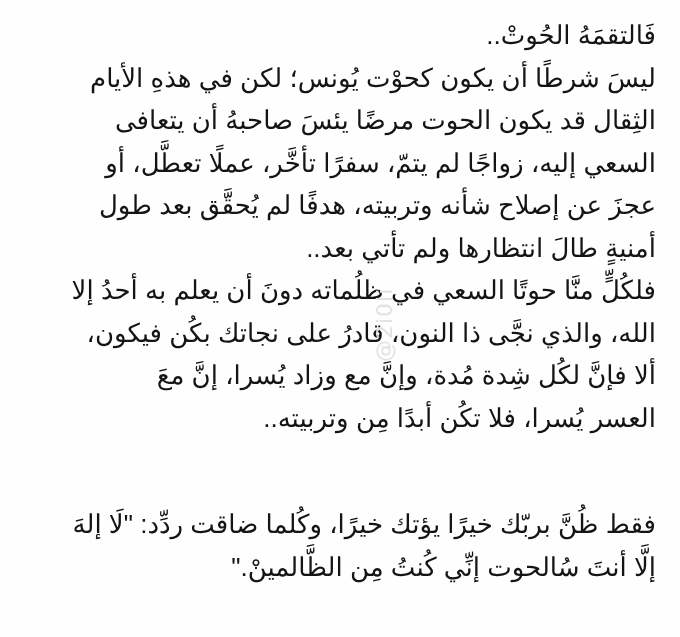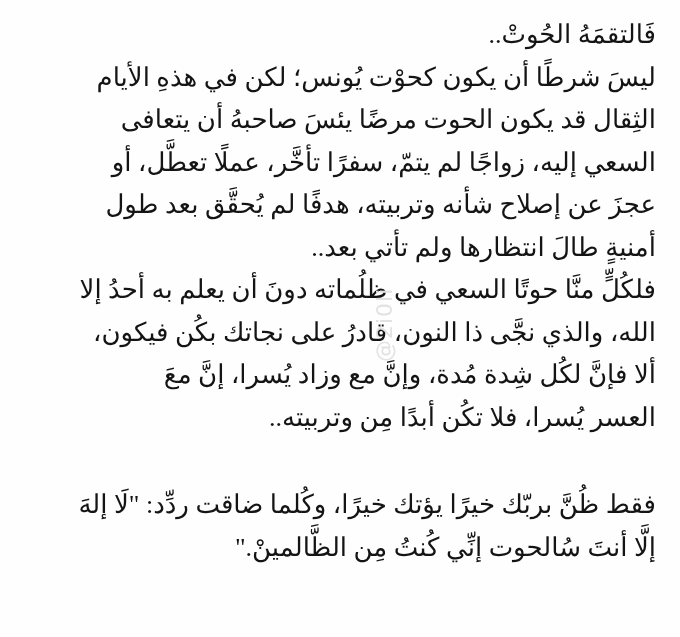--- a/index.html
+++ b/index.html
@@ -23,24 +23,24 @@
     direction: rtl;
   }
   .line {
     direction: rtl;
     unicode-bidi: embed;
     text-align: right;
     white-space: nowrap;
     font-size: 26px;
     line-height: 42.5px;
     color: #141414;
-    font-family: Liberation Serif, serif;
+    font-family: Liberation Sans, sans-serif;
   }
   .para-gap {
-    margin-top: 45px;
+    margin-top: 64px;
   }
   .watermark {
     position: absolute;
     left: 372px;
     top: 362px;
     transform: rotate(-90deg);
     transform-origin: 0 0;
     font-size: 22px;
     letter-spacing: 1px;
     color: #e2e2e2;

